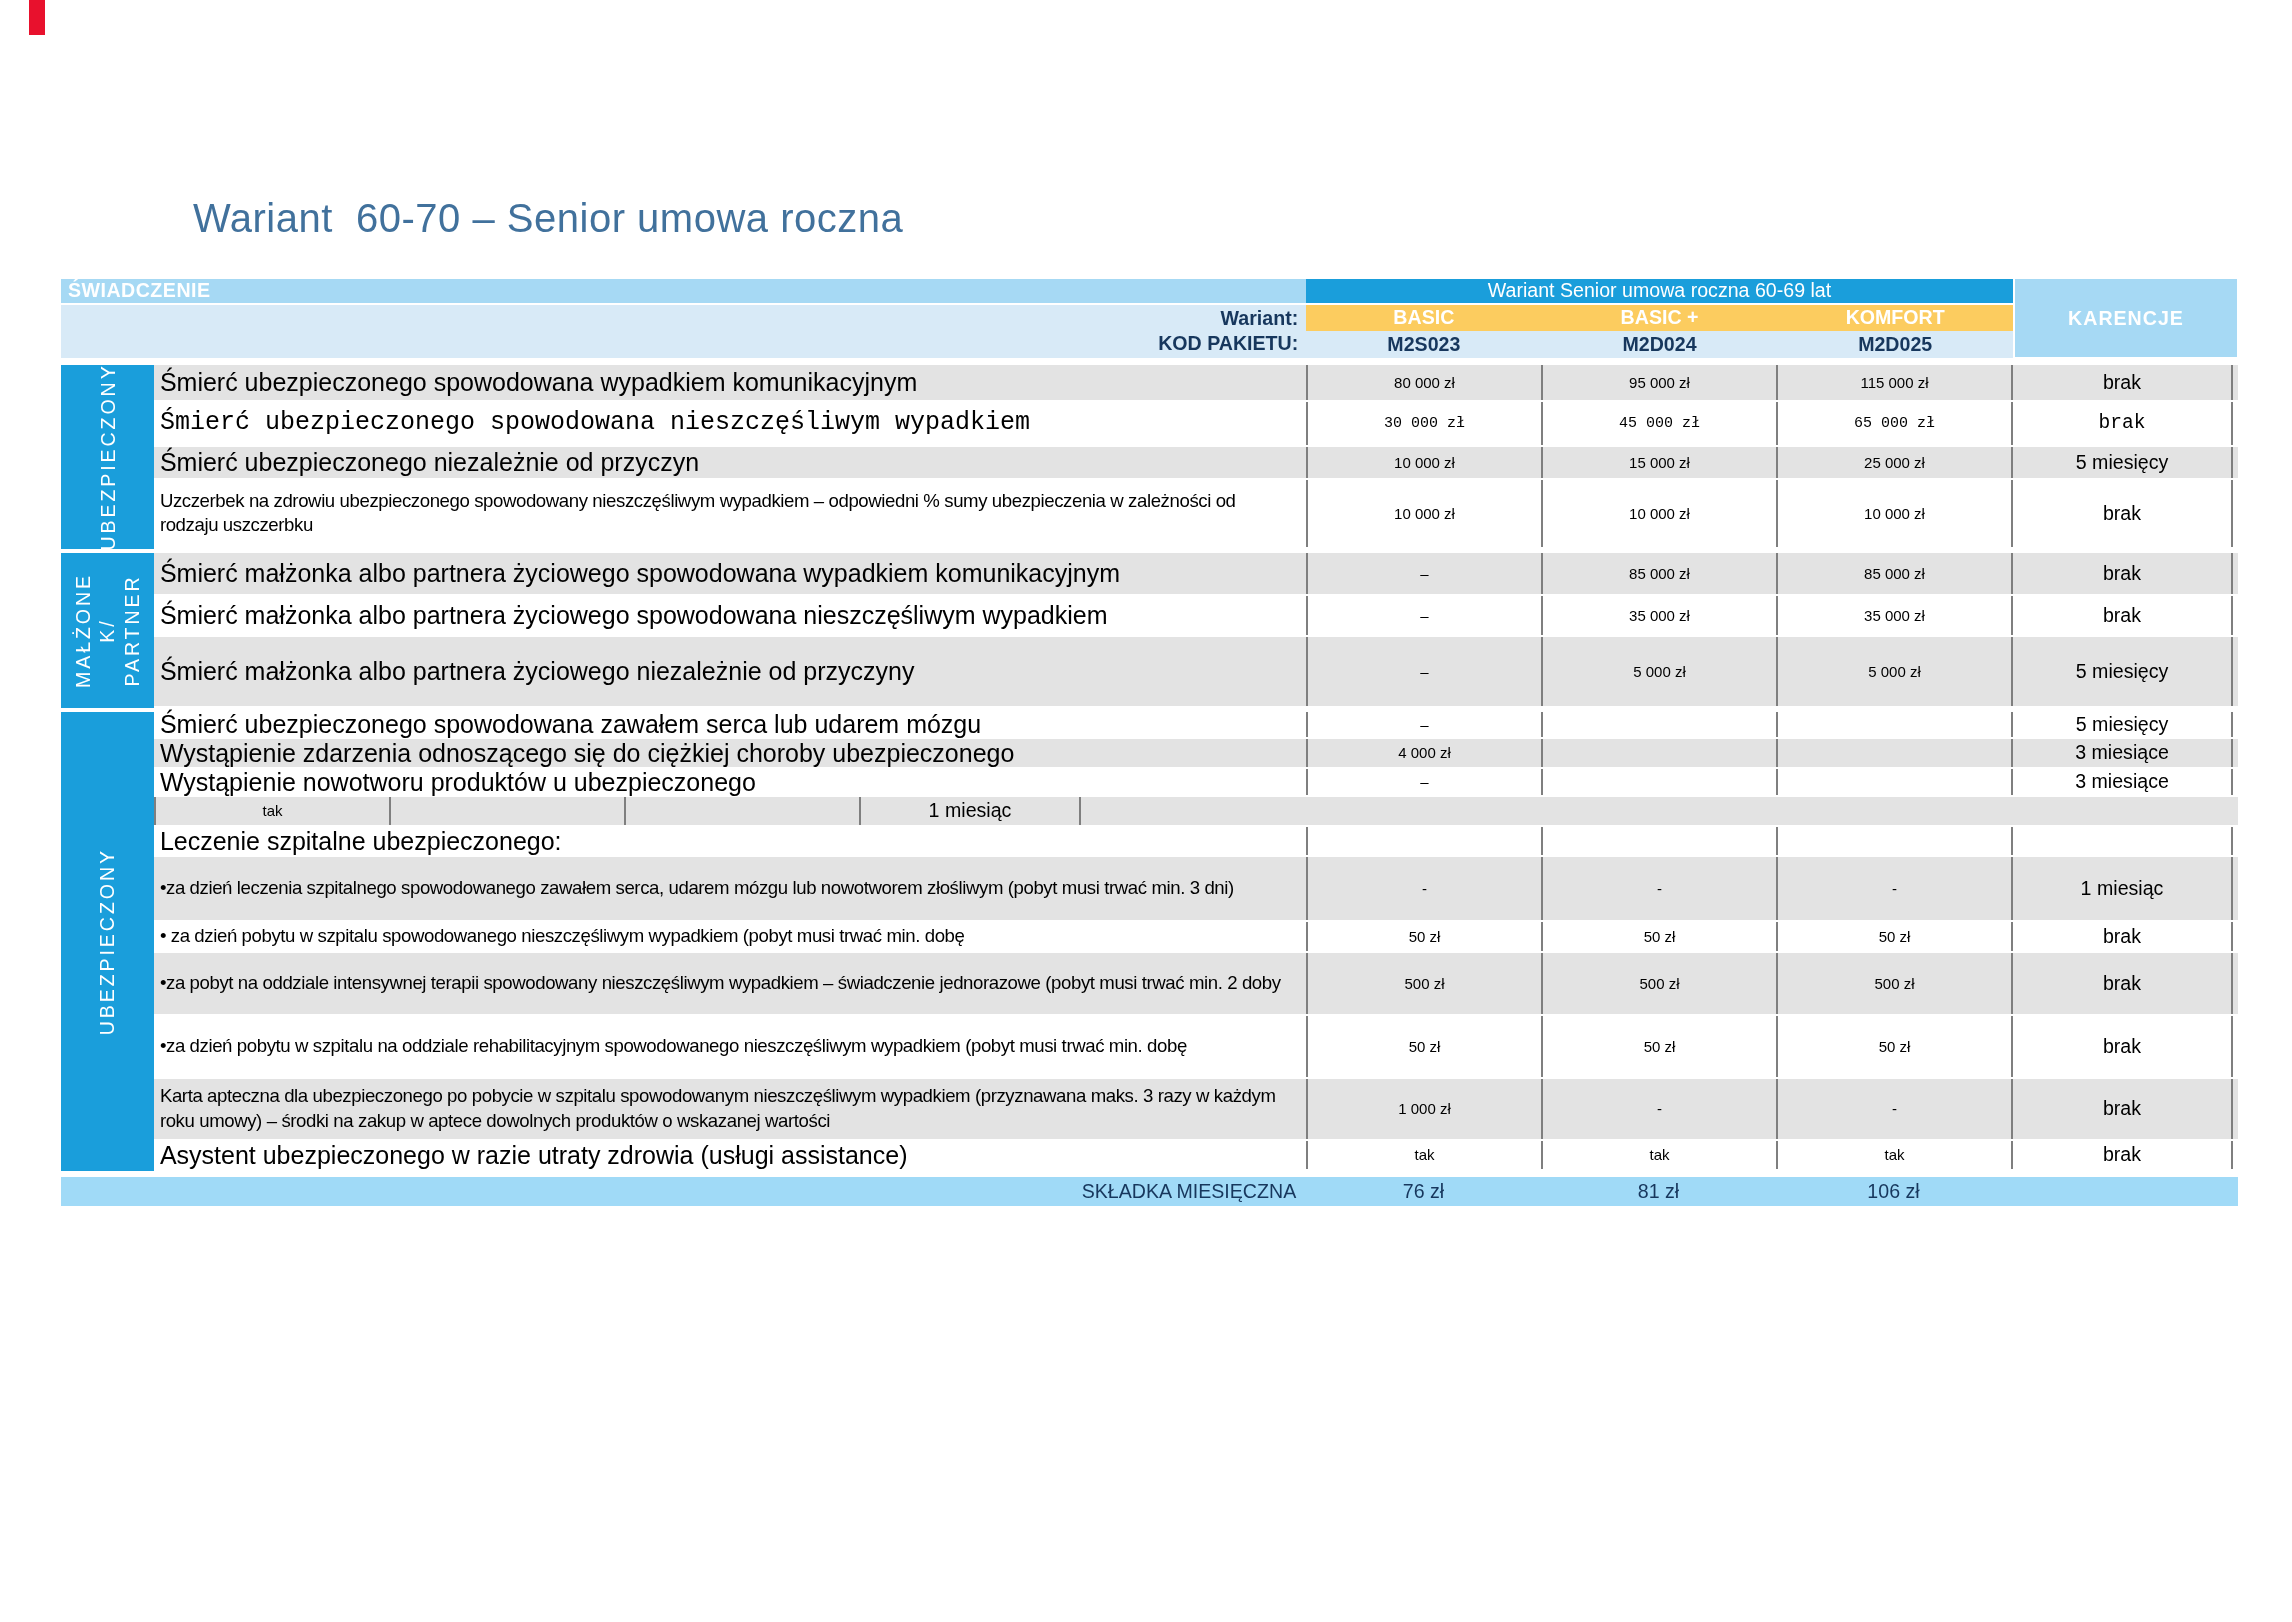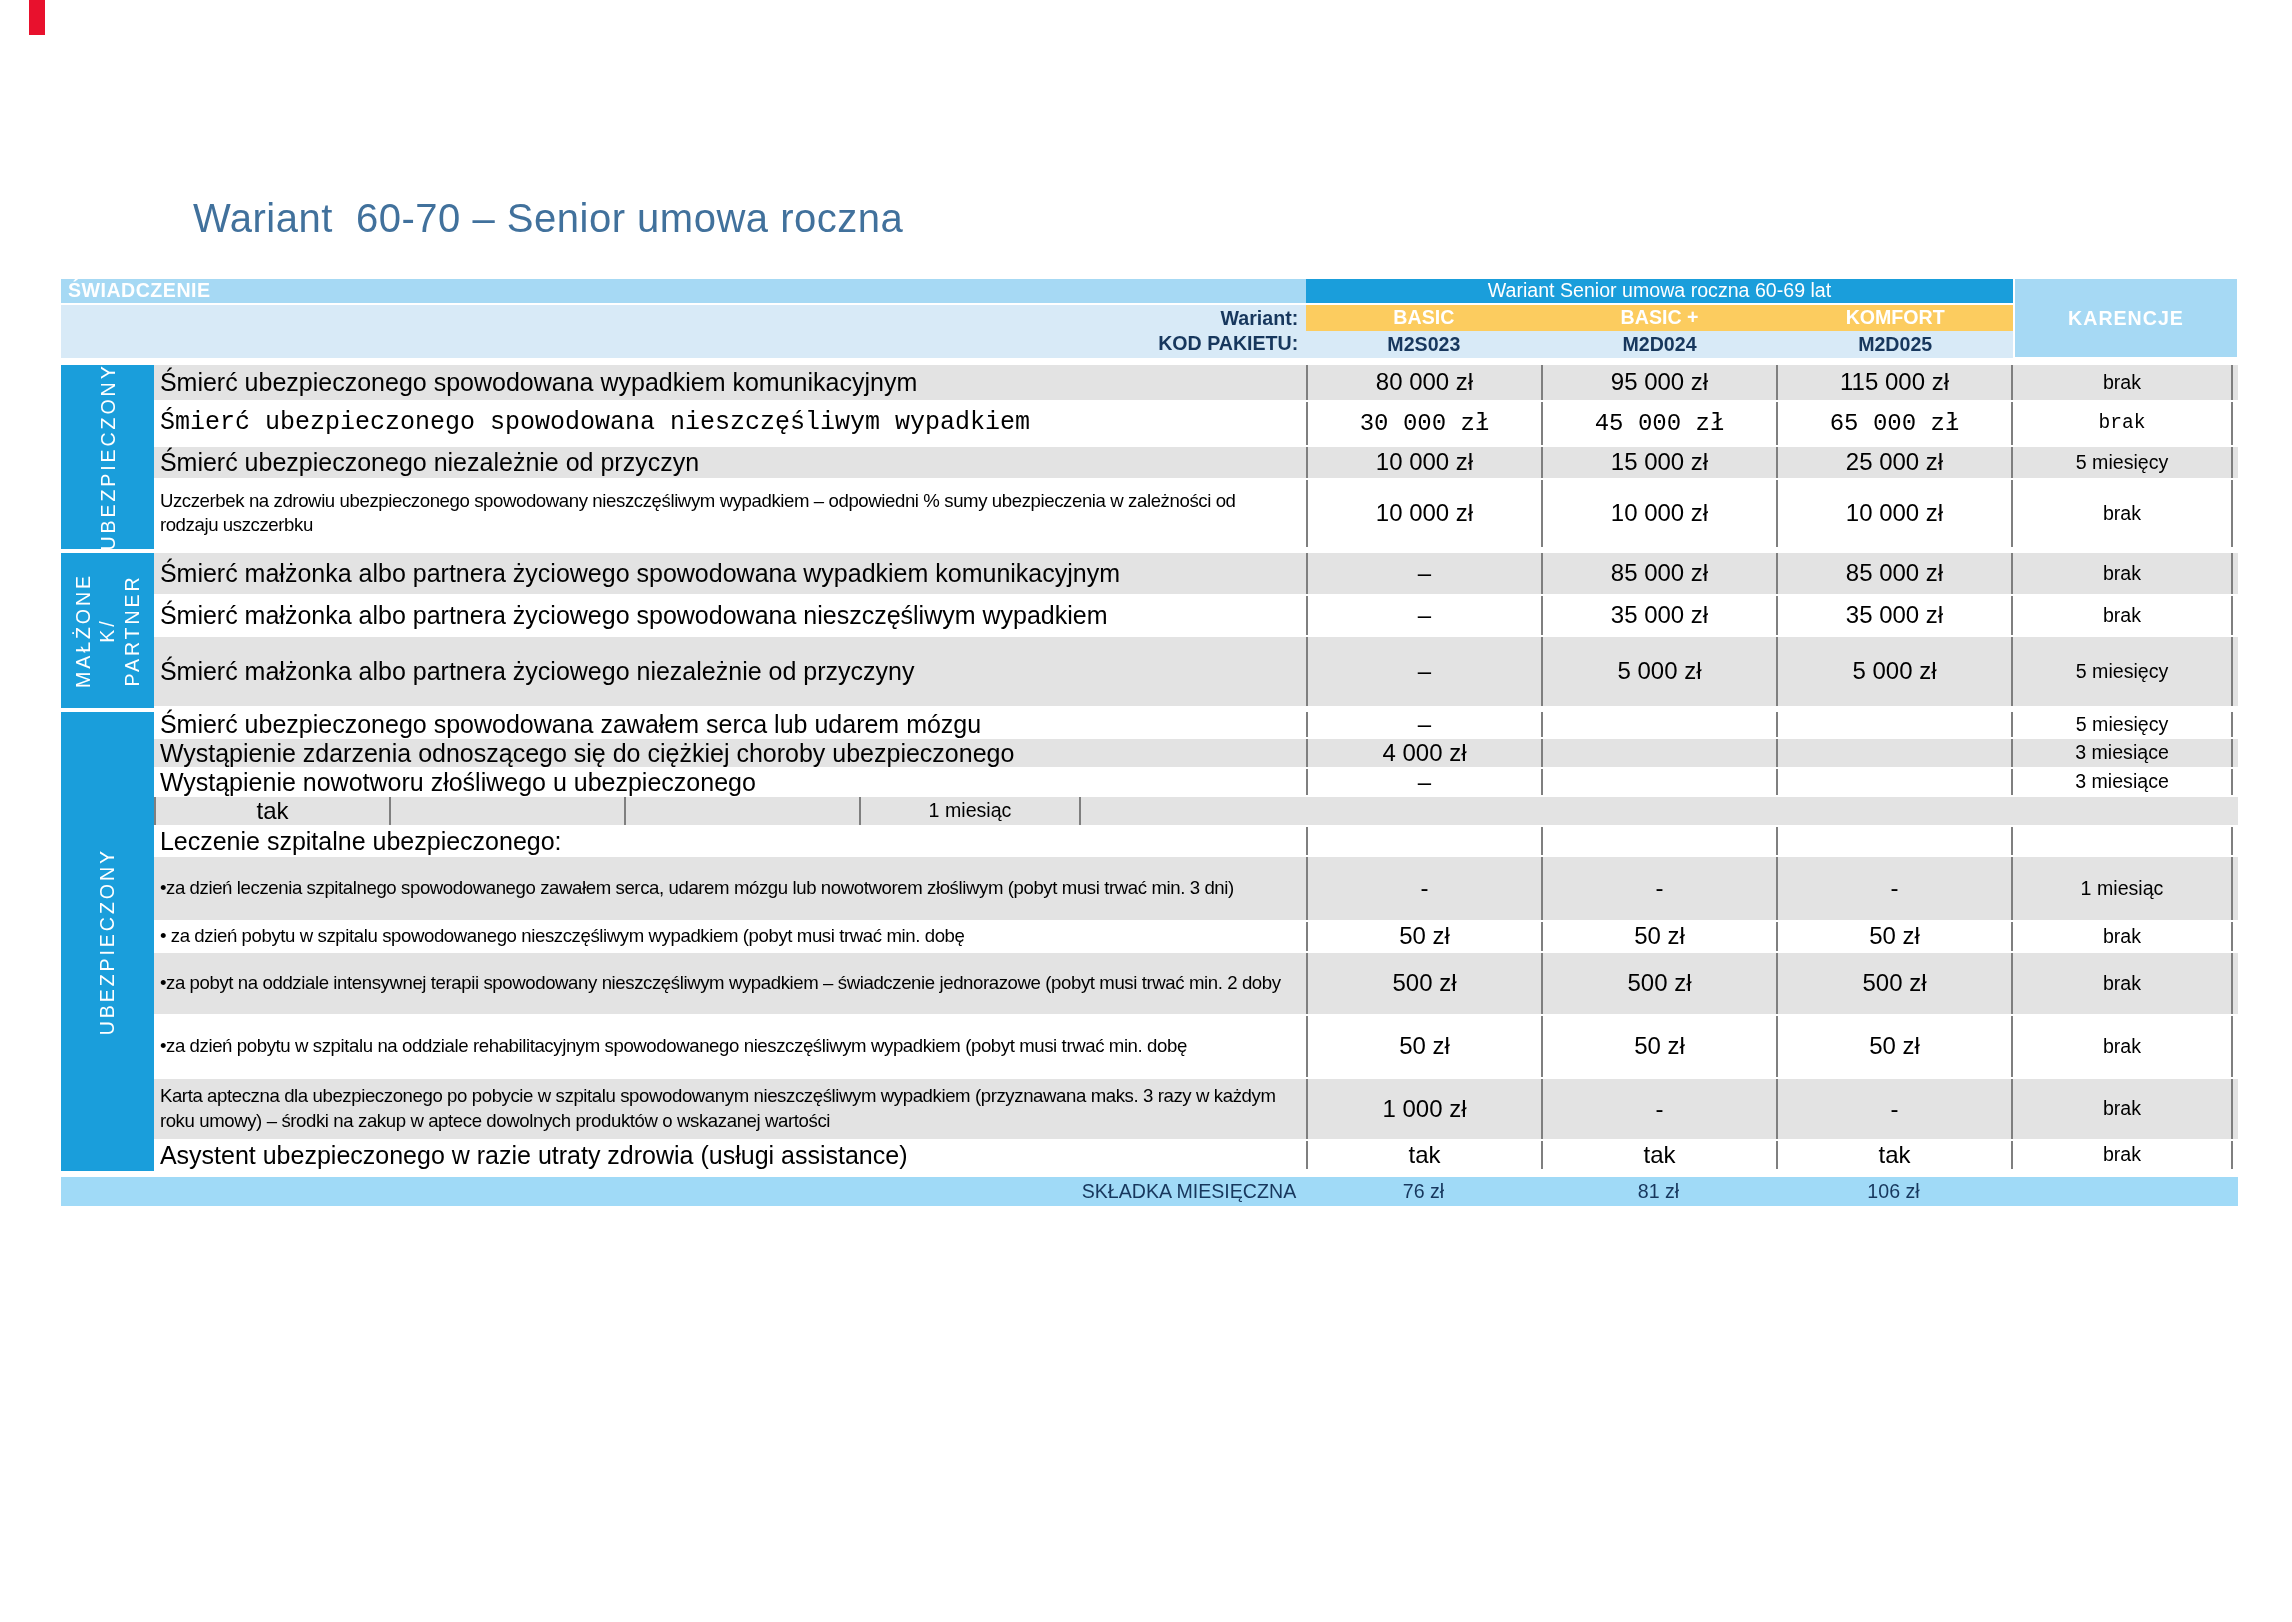--- a/index.html
+++ b/index.html
@@ -69,21 +69,21 @@
   }
   .row.shaded{background:#e3e3e3;}
   .cell{box-sizing:border-box;}
   .c-benefit{
     width:1152px;flex:none;display:flex;align-items:center;
     padding:2px 9.8px 2px 5.9px;font-size:25px;color:#000;line-height:1.22;
   }
   .c-benefit.small{font-size:18.6px;letter-spacing:-0.4px;line-height:1.32;}
   .c-val{
     width:235px;flex:none;border-left:2px solid #7f7f7f;
-    display:flex;align-items:center;justify-content:center;font-size:24px;color:#000;
+    display:flex;align-items:center;justify-content:center;font-size:15px;color:#000;
   }
   .c-kar{
     width:222px;flex:none;border-left:2px solid #7f7f7f;border-right:2px solid #7f7f7f;
     display:flex;align-items:center;justify-content:center;font-size:19.6px;color:#000;
   }
   
   .tfoot{
     display:flex;background:#a0daf7;height:29px;align-items:center;margin-top:6px;
   }
   .f-label{
@@ -210,21 +210,21 @@
               <div class="cell c-kar">5 miesięcy</div>
             </div>
             <div class="row shaded" style="height: 30px;">
               <div class="cell c-benefit">Wystąpienie zdarzenia odnoszącego się do ciężkiej choroby ubezpieczonego</div>
               <div class="cell c-val">4 000 zł</div>
               <div class="cell c-val"></div>
               <div class="cell c-val"></div>
               <div class="cell c-kar">3 miesiące</div>
             </div>
             <div class="row" style="height: 28px;">
-              <div class="cell c-benefit">Wystąpienie nowotworu złośliwego u ubezpieczonego</div>
+              <div class="cell c-benefit">Wystąpienie nowotworu produktów u ubezpieczonego</div>
               <div class="cell c-val">–</div>
               <div class="cell c-val"></div>
               <div class="cell c-val"></div>
               <div class="cell c-kar">3 miesiące</div>
             </div>
             <div class="row shaded" style="height: 30px;">
               <div class="cell c-val">tak</div>
               <div class="cell c-val"></div>
               <div class="cell c-val"></div>
               <div class="cell c-kar">1 miesiąc</div>

